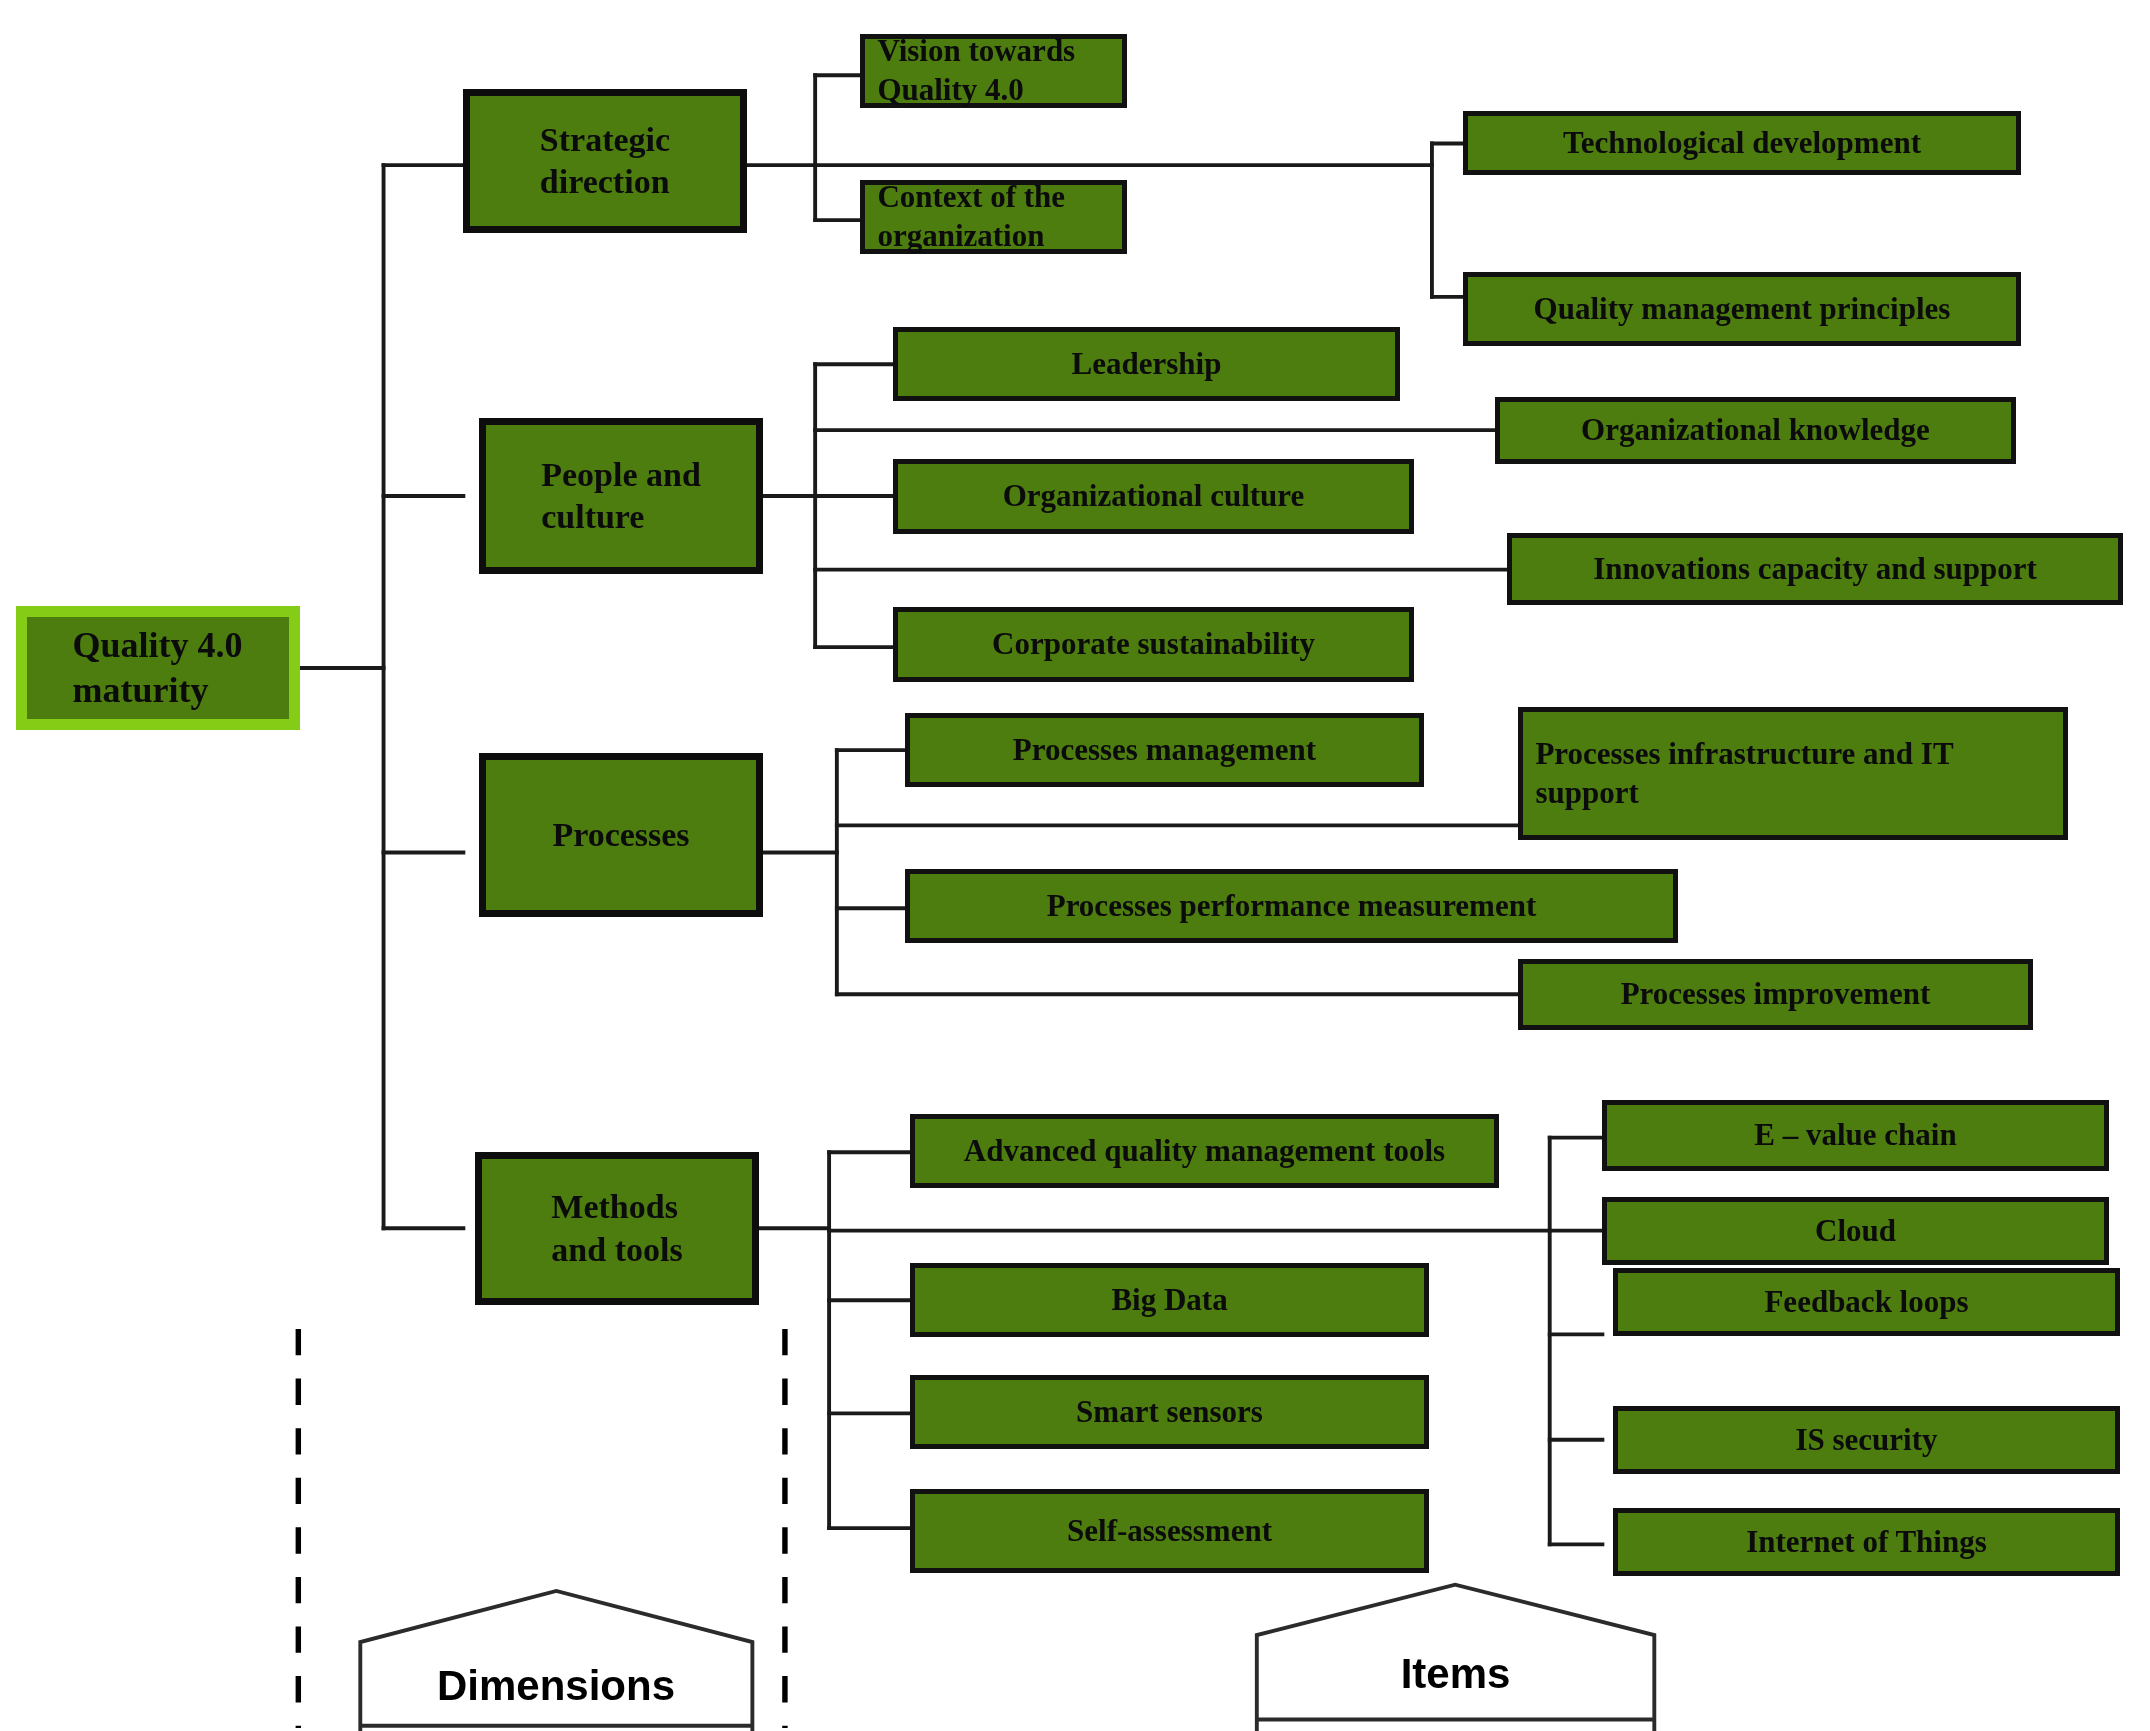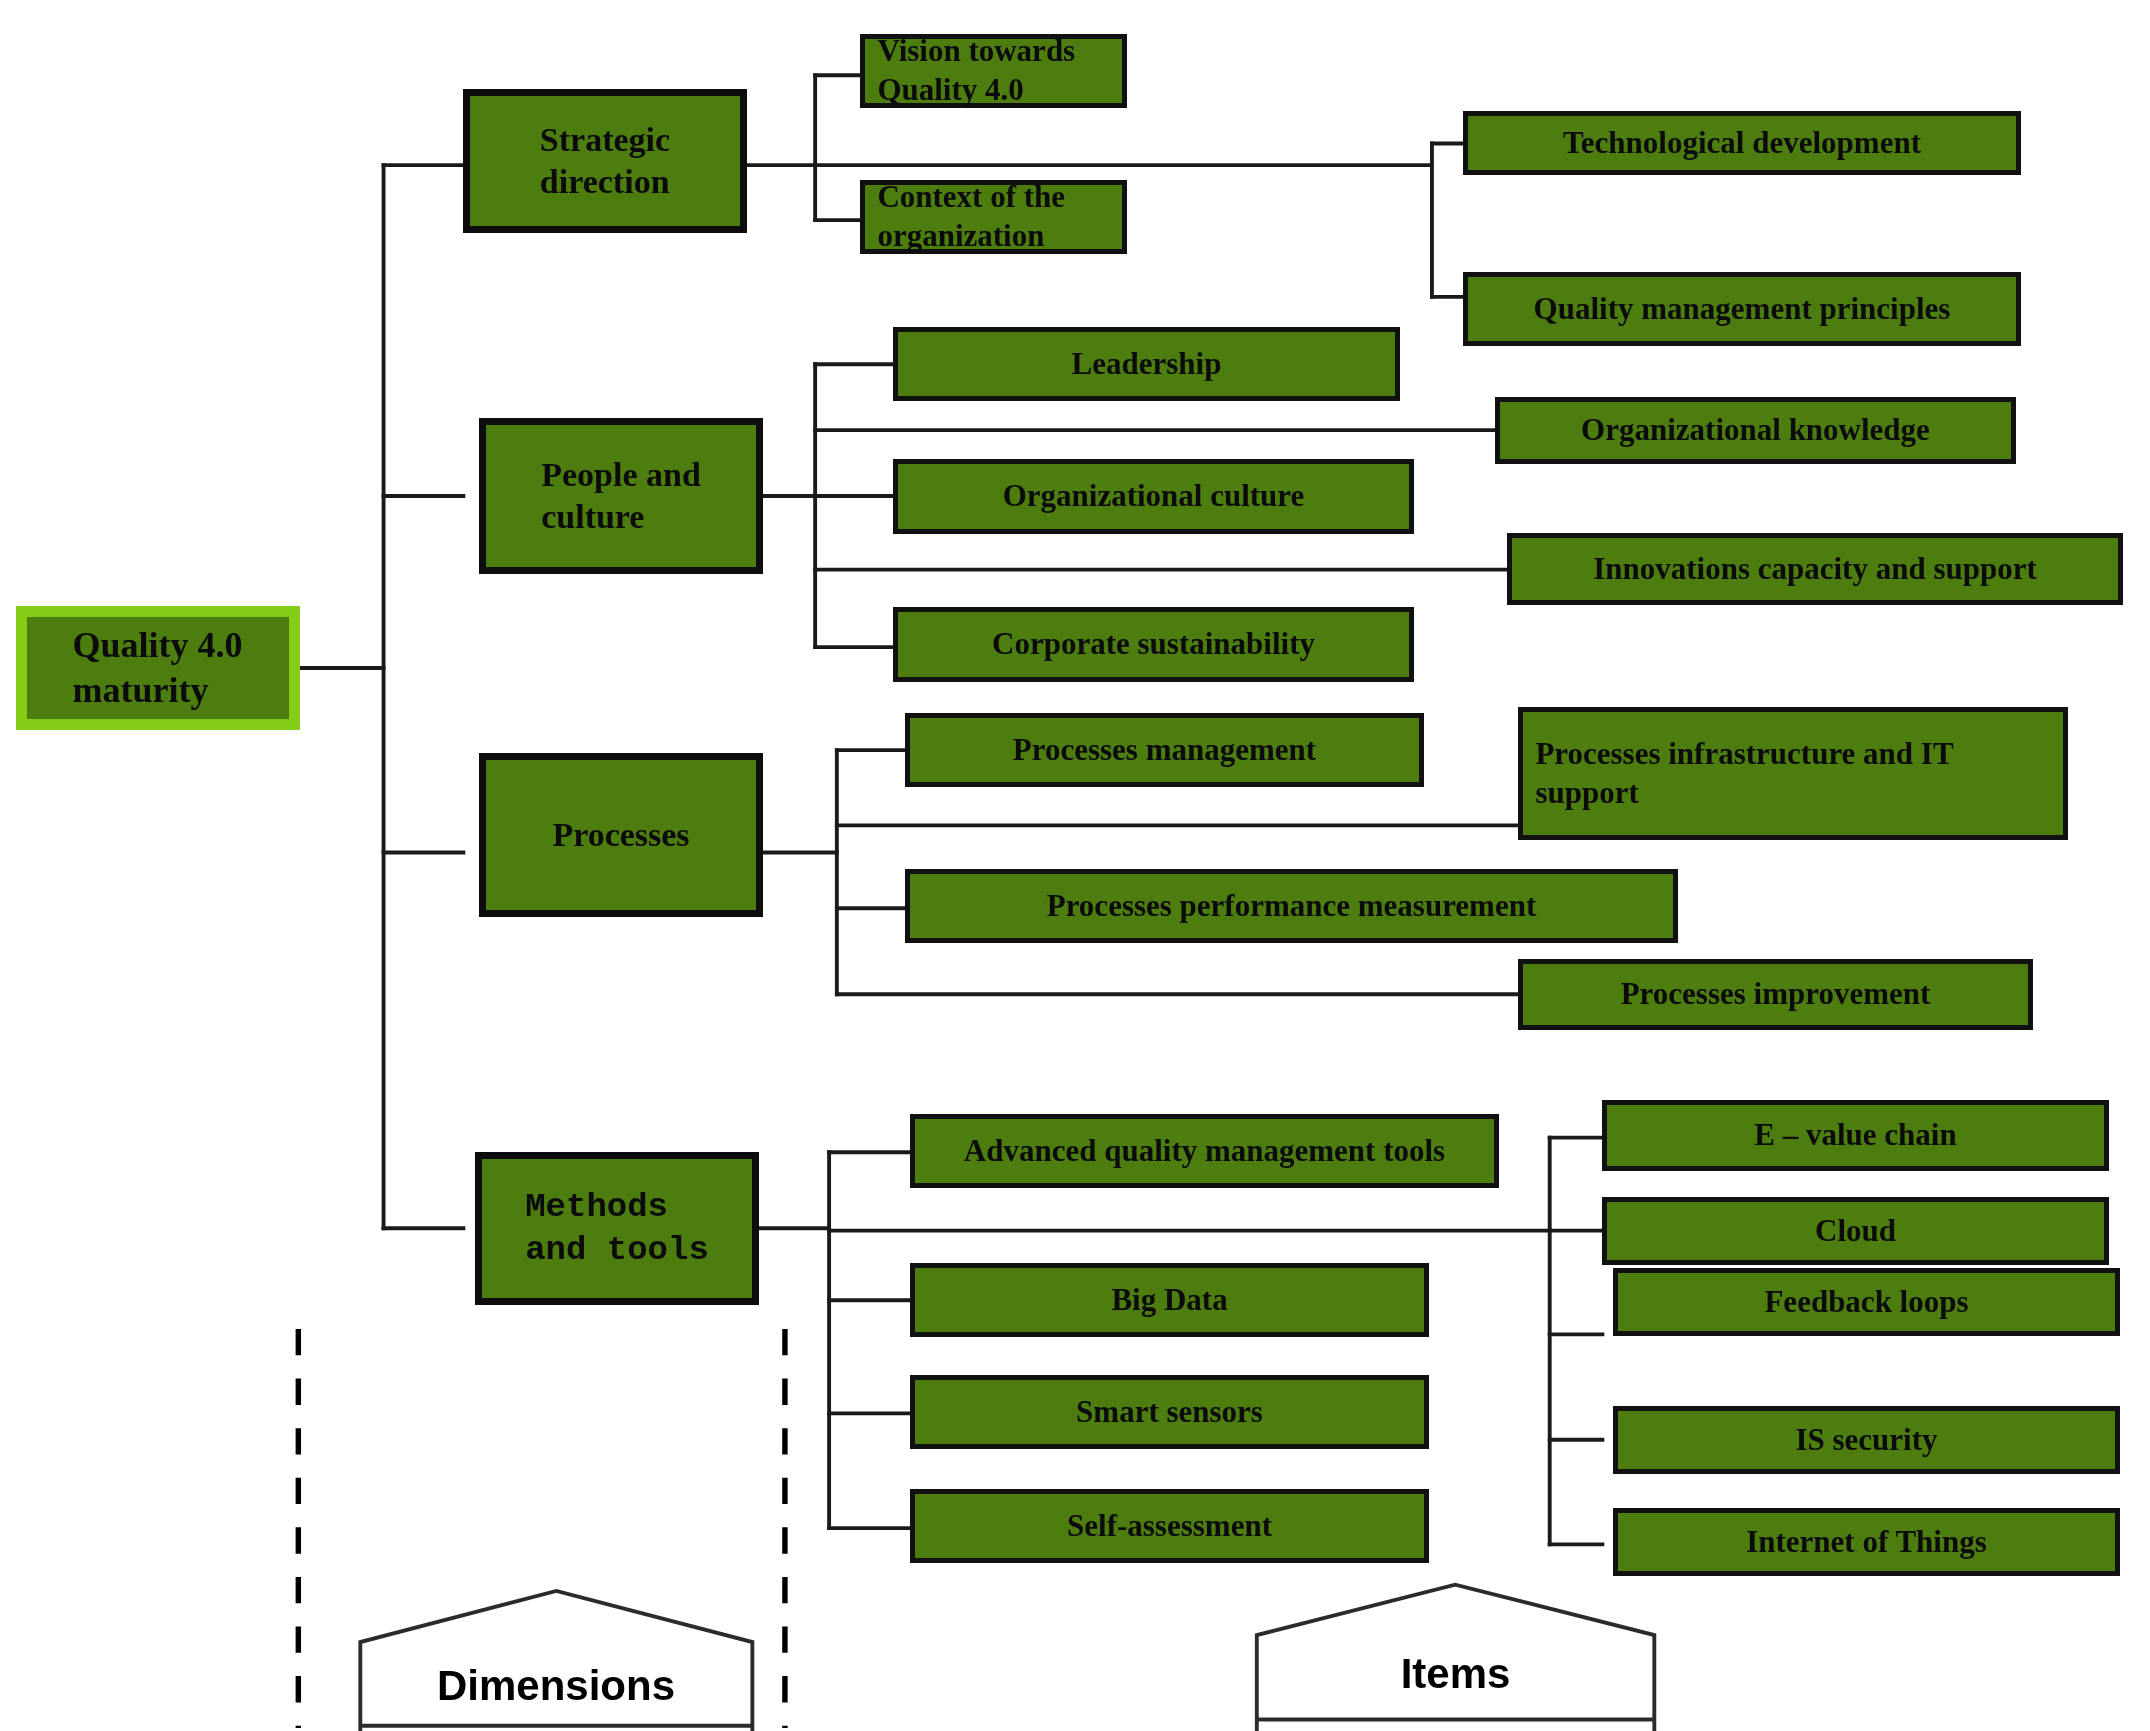--- a/index.html
+++ b/index.html
@@ -109,21 +109,21 @@
   <div class="node dim" style="left:479px;top:418px;width:284px;height:156px;">
     <span style="white-space:pre-line;">People and
 culture</span>
   </div>
 
   <div class="node dim" style="left:479px;top:753px;width:284px;height:164px;">
     <span style="white-space:pre-line;">Processes</span>
   </div>
 
   <div class="node dim" style="left:475px;top:1152px;width:284px;height:153px;">
-    <span style="white-space:pre-line;font-family:Liberation Mono, monospace;">Methods
+    <span style="white-space:pre-line;">Methods
 and tools</span>
   </div>
 
   <div class="node item" style="left:860px;top:34px;width:267px;height:74px;">
     <span>Vision towards Quality 4.0</span>
   </div>
 
   <div class="node item" style="left:860px;top:180px;width:267px;height:74px;">
     <span>Context of the organization</span>
   </div>
@@ -193,21 +193,21 @@
   </div>
 
   <div class="node item" style="left:910px;top:1375px;width:519px;height:74px;">
     <span>Smart sensors</span>
   </div>
 
   <div class="node item" style="left:1613px;top:1406px;width:507px;height:68px;">
     <span>IS security</span>
   </div>
 
-  <div class="node item" style="left:910px;top:1489px;width:519px;height:74px;">
+  <div class="node item" style="left:910px;top:1489px;width:519px;height:84px;">
     <span>Self-assessment</span>
   </div>
 
   <div class="node item" style="left:1613px;top:1508px;width:507px;height:68px;">
     <span>Internet of Things</span>
   </div>
 
   <div class="legend-label legend-dimensions" style="left:360px;top:1662px;width:392px;">Dimensions</div>
 
   <div class="legend-label legend-items" style="left:1257px;top:1650px;width:397px;">Items</div>

